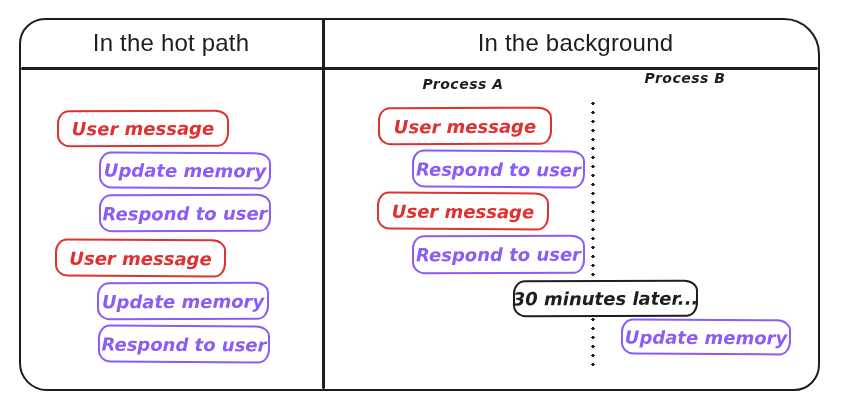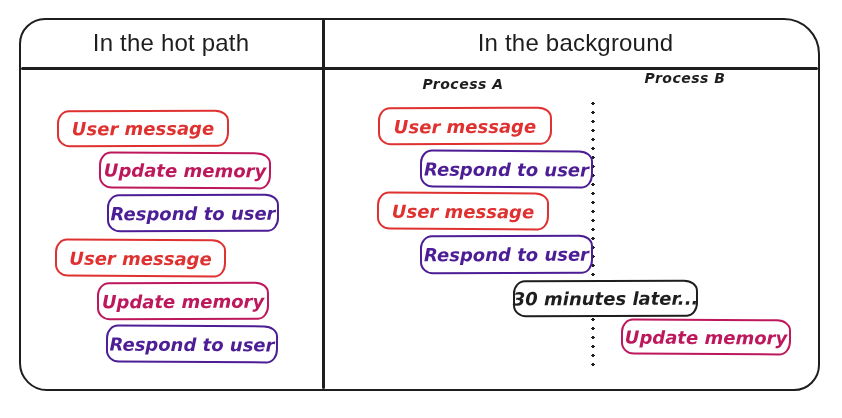--- a/index.html
+++ b/index.html
@@ -52,22 +52,22 @@
   }
   .sketchbox{
     display:flex;align-items:center;justify-content:center;
     border:2.3px solid currentColor;
     background:#ffffff;
     font-size:18px;
     border-radius:12px 14px 11px 13px / 13px 11px 14px 12px;
     white-space:nowrap;
   }
   .c-red{color:#e03131;}
-  .c-blue{color:#be185d;}
-  .c-green{color:#4c1d95;margin-left:8px;}
+  .c-blue{color:#8b5cf6;}
+  .c-green{color:#8b5cf6;}
   .c-ink{color:#1e1e1e;}
   .r1{transform:rotate(-0.25deg);}
   .r2{transform:rotate(0.3deg);}
 </style>
 </head>
 <body>
 
 <div class="stage">
 
   <div class="abs frame"></div>

